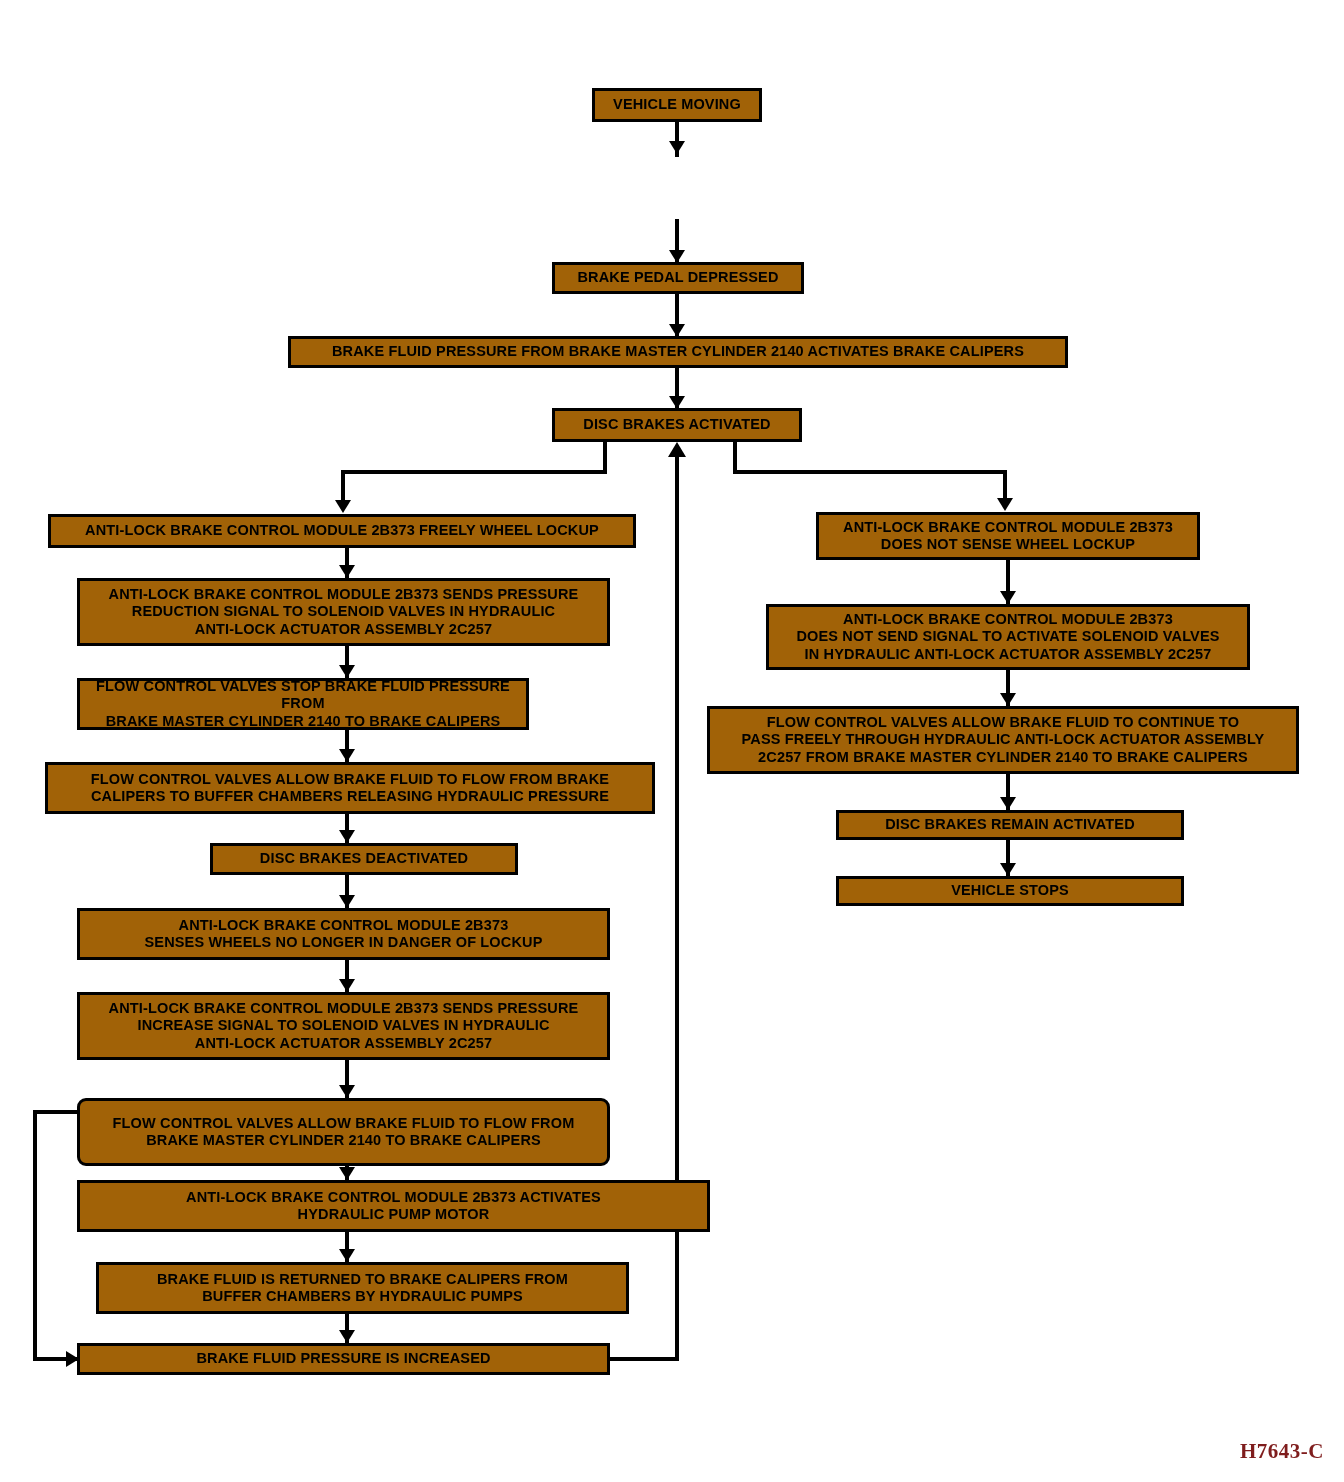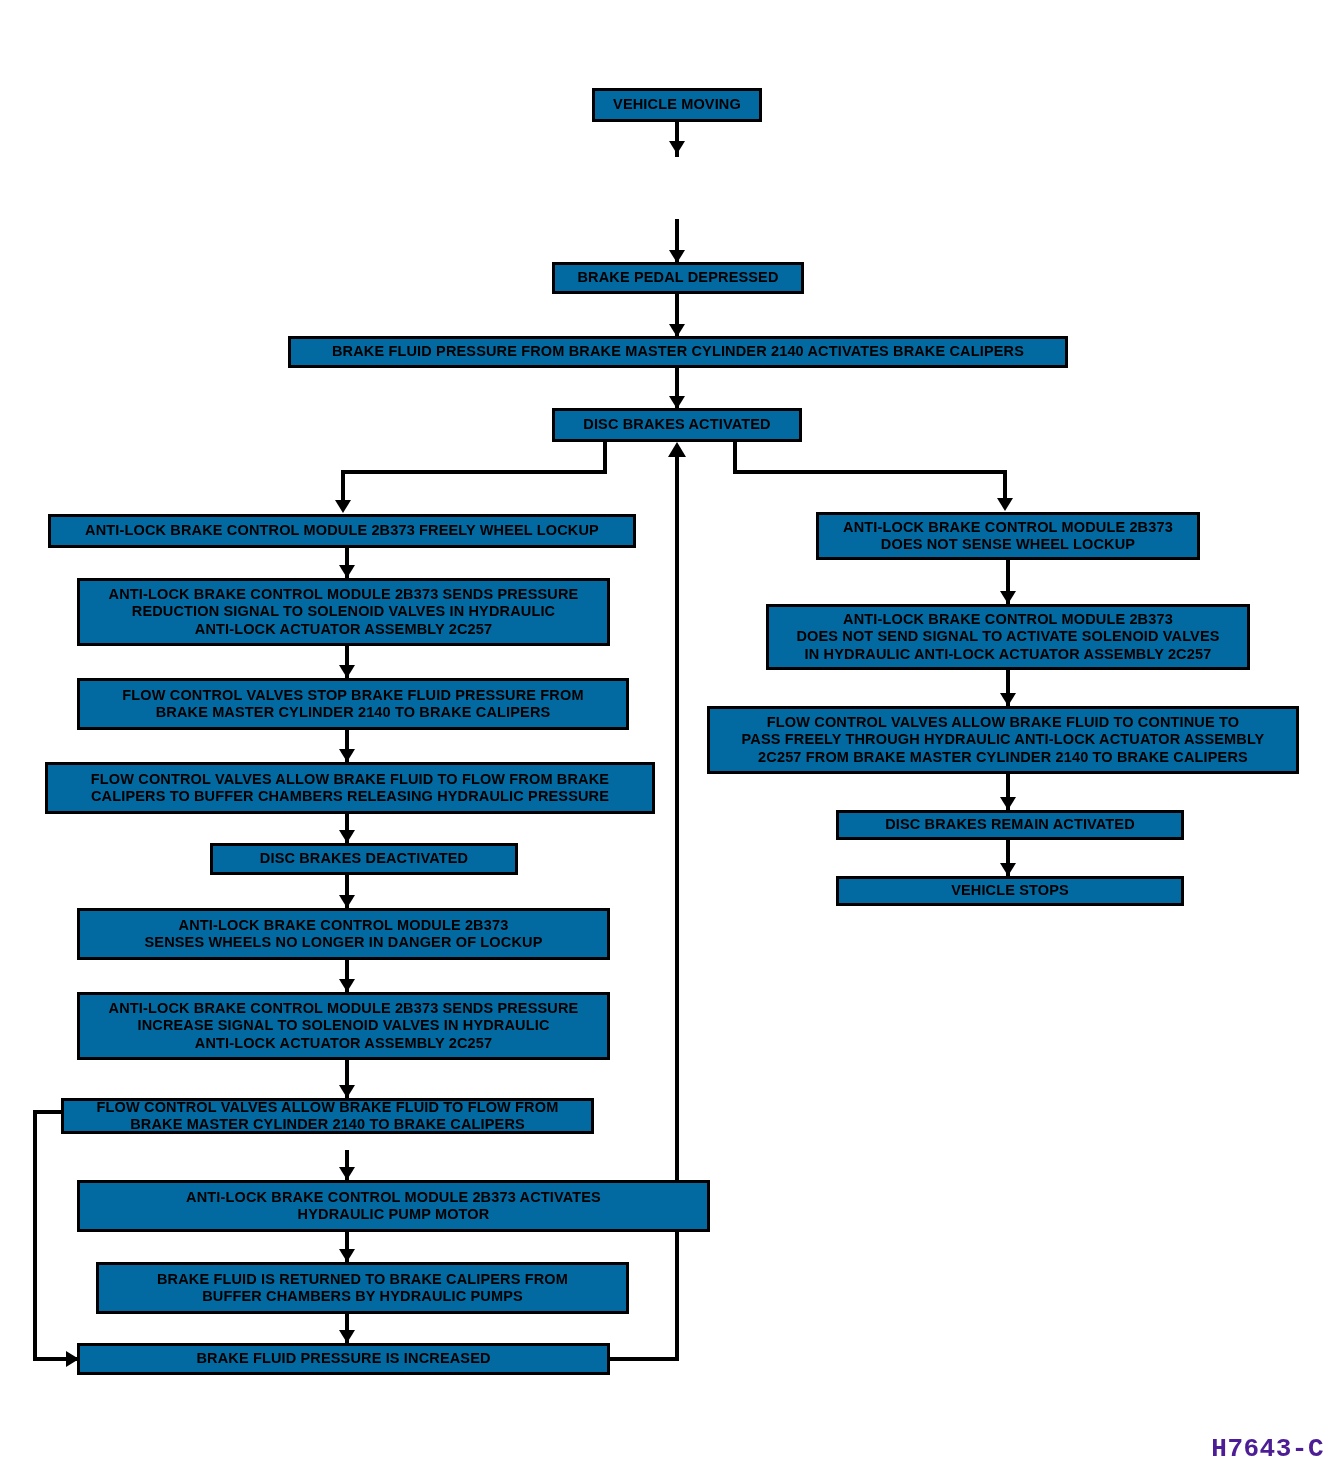--- a/index.html
+++ b/index.html
@@ -13,21 +13,21 @@
     width: 1344px;
     height: 1482px;
     background: #ffffff;
     font-family: "Liberation Sans", sans-serif;
     overflow: hidden;
   }
   .node {
     position: absolute;
     box-sizing: border-box;
     border: 3px solid #000000;
-    background: #0369a1;
+    background: #a16207;
     color: #000000;
     display: flex;
     align-items: center;
     justify-content: flex-end;
     text-align: center;
     font-weight: bold;
     font-size: 14.5px;
     line-height: 1.18;
     letter-spacing: 0.15px;
     padding: 2px 6px;
@@ -59,25 +59,25 @@
   }
   .arrow-right {
     border-top: 8px solid transparent;
     border-bottom: 8px solid transparent;
     border-left: 13px solid #000000;
   }
   #figure-id {
     position: absolute;
     right: 20px;
     bottom: 18px;
-    font-family: Liberation Mono, monospace;
+    font-family: Liberation Serif, serif;
     font-weight: bold;
-    font-size: 26px;
+    font-size: 21px;
     letter-spacing: 0.5px;
-    color: #4c1d95;
+    color: #7f1d1d;
   }
 </style>
 </head>
 <body>
 
 <div id="sheet">
 
   <div class="node" style="left:592px; top:88px; width:170px; height:34px;">
     <span class="txt">VEHICLE MOVING</span>
   </div>
@@ -98,21 +98,21 @@
   <div class="node" style="left:48px; top:514px; width:588px; height:34px;">
     <span class="txt">ANTI-LOCK BRAKE CONTROL MODULE 2B373 FREELY WHEEL LOCKUP</span>
   </div>
 
   <div class="node" style="left:77px; top:578px; width:533px; height:68px;">
     <span class="txt">ANTI-LOCK BRAKE CONTROL MODULE 2B373 SENDS PRESSURE
 REDUCTION SIGNAL TO SOLENOID VALVES IN HYDRAULIC
 ANTI-LOCK ACTUATOR ASSEMBLY 2C257</span>
   </div>
 
-  <div class="node" style="left:77px; top:678px; width:552px; height:52px;">
+  <div class="node" style="left:77px; top:678px; width:452px; height:52px;">
     <span class="txt">FLOW CONTROL VALVES STOP BRAKE FLUID PRESSURE FROM
 BRAKE MASTER CYLINDER 2140 TO BRAKE CALIPERS</span>
   </div>
 
   <div class="node" style="left:45px; top:762px; width:610px; height:52px;">
     <span class="txt">FLOW CONTROL VALVES ALLOW BRAKE FLUID TO FLOW FROM BRAKE
 CALIPERS TO BUFFER CHAMBERS RELEASING HYDRAULIC PRESSURE</span>
   </div>
 
   <div class="node" style="left:210px; top:843px; width:308px; height:32px;">
@@ -123,21 +123,21 @@
     <span class="txt">ANTI-LOCK BRAKE CONTROL MODULE 2B373
 SENSES WHEELS NO LONGER IN DANGER OF LOCKUP</span>
   </div>
 
   <div class="node" style="left:77px; top:992px; width:533px; height:68px;">
     <span class="txt">ANTI-LOCK BRAKE CONTROL MODULE 2B373 SENDS PRESSURE
 INCREASE SIGNAL TO SOLENOID VALVES IN HYDRAULIC
 ANTI-LOCK ACTUATOR ASSEMBLY 2C257</span>
   </div>
 
-  <div class="node" style="left:61px; top:1098px; width:533px; height:36px;">
+  <div class="node" style="left:77px; top:1098px; width:533px; height:68px;border-radius:9px;">
     <span class="txt">FLOW CONTROL VALVES ALLOW BRAKE FLUID TO FLOW FROM
 BRAKE MASTER CYLINDER 2140 TO BRAKE CALIPERS</span>
   </div>
 
   <div class="node" style="left:77px; top:1180px; width:633px; height:52px;">
     <span class="txt">ANTI-LOCK BRAKE CONTROL MODULE 2B373 ACTIVATES
 HYDRAULIC PUMP MOTOR</span>
   </div>
 
   <div class="node" style="left:77px; top:1262px; width:533px; height:52px;margin-left:19px;">

